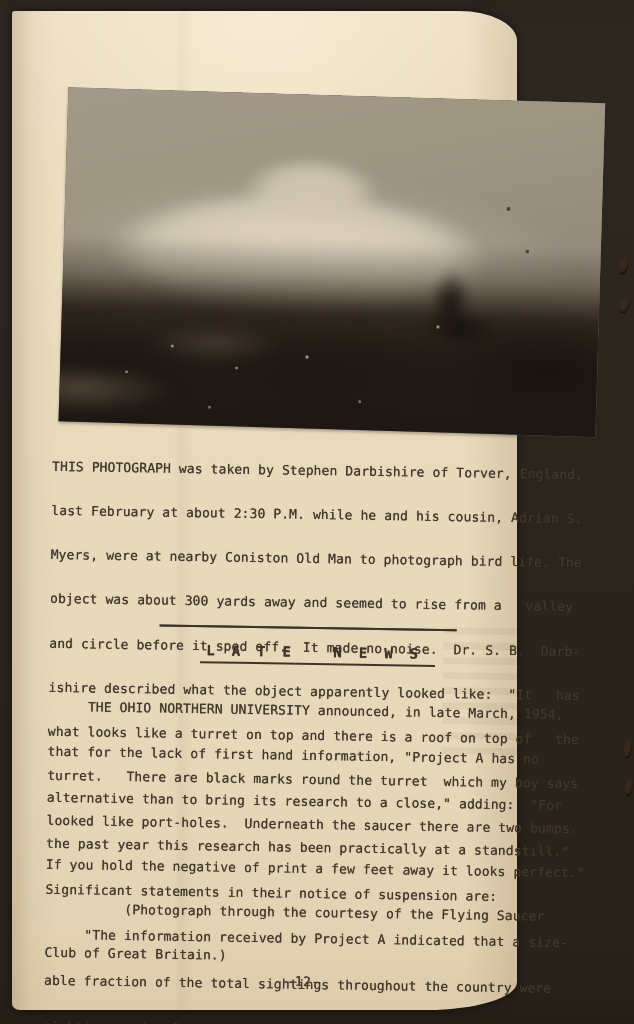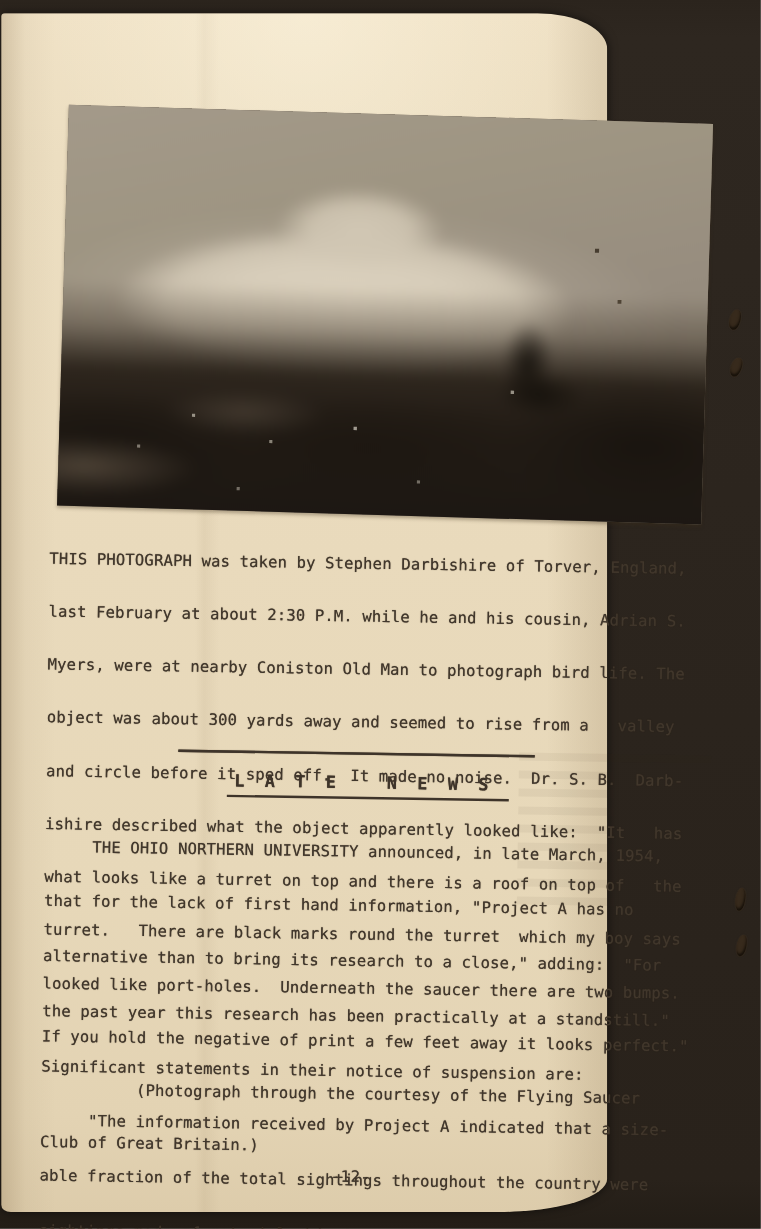--- a/index.html
+++ b/index.html
@@ -3,21 +3,21 @@
 <meta charset="utf-8">
 <style>
   html,body{margin:0;padding:0;}
   body{
     width:634px;height:1024px;position:relative;overflow:hidden;
     background:linear-gradient(180deg,#2b241d 0%,#2e2720 3%,#29221b 96%,#231d16 100%);
     font-family:"DejaVu Sans Mono","Liberation Mono",monospace;
   }
   
   .page{
-    position:absolute;left:1px;top:11px;width:505px;height:999px;
+    position:absolute;left:12px;top:11px;width:505px;height:999px;
     background:
       radial-gradient(ellipse 60% 30% at 50% 0%, rgba(255,248,228,.45), transparent 70%),
       linear-gradient(90deg, rgba(110,85,50,.22) 0%, rgba(110,85,50,.05) 4%, transparent 9%),
       linear-gradient(90deg, transparent 90%, rgba(110,85,50,.14) 99%),
       linear-gradient(90deg, transparent 32%, rgba(120,95,60,.07) 33.5%, transparent 36%),
       linear-gradient(180deg,#f0e2c6 0%,#ecdec1 12%,#e9dabc 45%,#e7d8b9 72%,#e3d3b3 92%,#ddccab 100%);
     border-radius:3px 58px 3px 3px / 3px 30px 3px 3px;
     border-bottom-right-radius:90px 28px;
     border-bottom-left-radius:8px 6px;
     box-shadow:0 0 8px rgba(0,0,0,.55);

